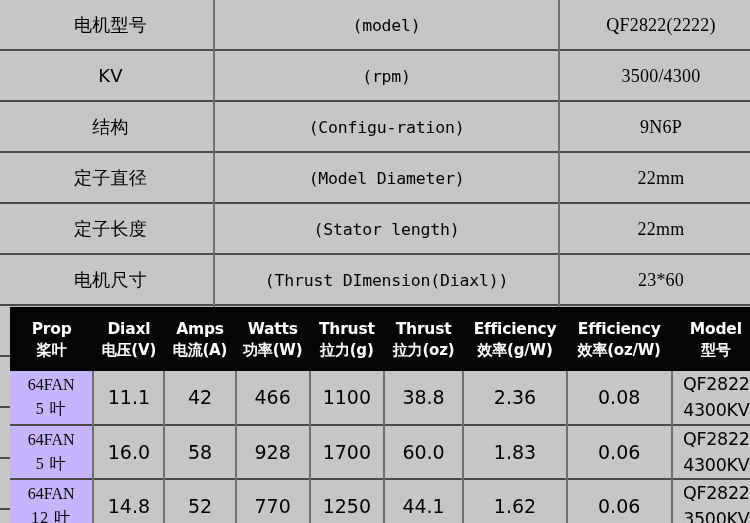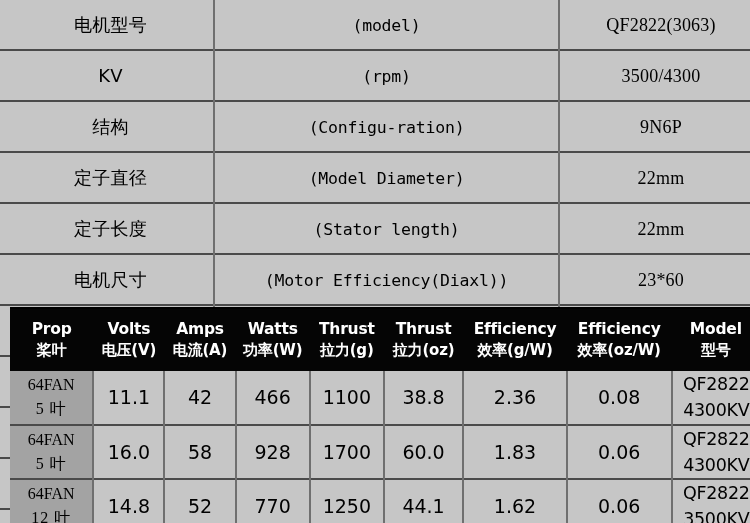--- a/index.html
+++ b/index.html
@@ -110,21 +110,21 @@
     border-left: 2px solid #6f6f6f;
     border-top: 2px solid #4a4a4a;
     font-family: "DejaVu Sans", "Liberation Sans", sans-serif;
     font-size: 19px;
     height: 49px;
   }
   tbody tr:first-child td { border-top: none; }
   tbody td:first-child { border-left: none; }
 
   td.prop-cell {
-    background: #a3a3a3;
+    background: #c4b5fd;
     font-family: "Liberation Serif", "DejaVu Serif", serif;
     font-size: 16px;
     line-height: 1.5;
     border-left: none;
   }
   td.prop-cell .l1,
   td.prop-cell .l2 { display: block; white-space: nowrap; }
   td.prop-cell .l2 { letter-spacing: 1px; }
 
   td.model-cell {
@@ -140,21 +140,21 @@
 <body>
 
 <div id="page">
 
   <table class="spec-table">
     <tbody>
 
       <tr class="spec-row">
         <td class="spec-cell c1"><span class="cn">电机型号</span></td>
         <td class="spec-cell c2"><span class="en">(model)</span></td>
-        <td class="spec-cell c3"><span class="val">QF2822(3063)</span></td>
+        <td class="spec-cell c3"><span class="val">QF2822(2222)</span></td>
       </tr>
 
       <tr class="spec-row">
         <td class="spec-cell c1"><span class="cn">KV</span></td>
         <td class="spec-cell c2"><span class="en">(rpm)</span></td>
         <td class="spec-cell c3"><span class="val">3500/4300</span></td>
       </tr>
 
       <tr class="spec-row">
         <td class="spec-cell c1"><span class="cn">结构</span></td>
@@ -169,21 +169,21 @@
       </tr>
 
       <tr class="spec-row">
         <td class="spec-cell c1"><span class="cn">定子长度</span></td>
         <td class="spec-cell c2"><span class="en">(Stator length)</span></td>
         <td class="spec-cell c3"><span class="val">22mm</span></td>
       </tr>
 
       <tr class="spec-row">
         <td class="spec-cell c1"><span class="cn">电机尺寸</span></td>
-        <td class="spec-cell c2"><span class="en">(Motor Efficiency(Diaxl))</span></td>
+        <td class="spec-cell c2"><span class="en">(Thrust DImension(Diaxl))</span></td>
         <td class="spec-cell c3"><span class="val">23*60</span></td>
       </tr>
 
       <tr class="spec-row">
         <td class="spec-cell c1"><span class="cn">重量</span></td>
         <td class="spec-cell c2"><span class="en">(weight)</span></td>
         <td class="spec-cell c3"><span class="val">90g</span></td>
       </tr>
 
       <tr class="spec-row">
@@ -227,21 +227,21 @@
           <col class="c-model">
       </colgroup>
 
       <thead>
         <tr>
           <th>
             <span class="hd-en">Prop</span>
             <span class="hd-cn">桨叶</span>
           </th>
           <th>
-            <span class="hd-en">Volts</span>
+            <span class="hd-en">Diaxl</span>
             <span class="hd-cn">电压(V)</span>
           </th>
           <th>
             <span class="hd-en">Amps</span>
             <span class="hd-cn">电流(A)</span>
           </th>
           <th>
             <span class="hd-en">Watts</span>
             <span class="hd-cn">功率(W)</span>
           </th>

